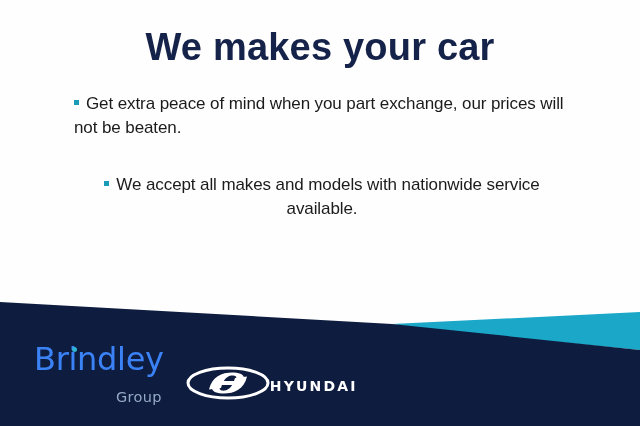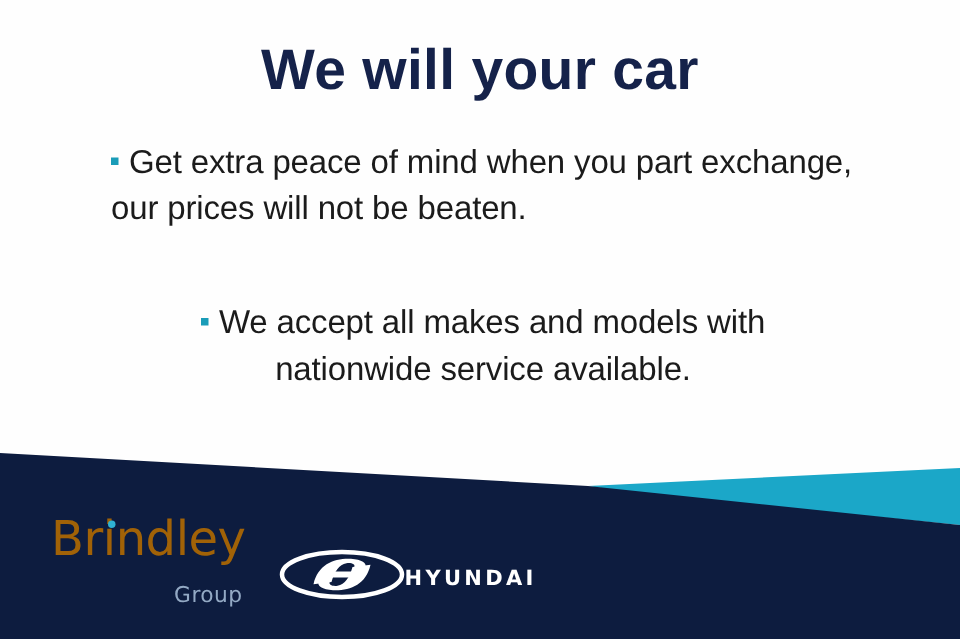--- a/index.html
+++ b/index.html
@@ -45,35 +45,35 @@
 
   .bullets {
     margin: 0;
     padding: 0;
     list-style: none;
   }
 
   .bullet-item {
     margin: 0;
     padding: 0;
-    font-size: 22px;
+    font-size: 17px;
     line-height: 1.42;
     color: #1b1b1b;
     letter-spacing: -0.1px;
   }
 
   .bullet-one {
     margin-top: 22px;
     padding: 0 70px 0 74px;
     text-align: left;
     text-indent: 0;
   }
 
   .bullet-two {
-    margin-top: 45px;
+    margin-top: 33px;
     padding: 0 78px 0 82px;
     text-align: center;
   }
 
   .dot {
     display: inline-block;
     width: 5px;
     height: 5px;
     background: #1a9cb8;
     vertical-align: 0.22em;
@@ -105,21 +105,21 @@
     display: flex;
     flex-direction: column;
     align-items: flex-end;
     line-height: 1;
   }
 
   .brindley-word {
     position: relative;
     font-size: 32px;
     font-weight: normal;
-    color: #a16207;
+    color: #3b82f6;
     letter-spacing: -0.3px;
     line-height: 1.02;
     font-family: "DejaVu Sans", sans-serif;
   }
 
   .brindley-dot {
     position: absolute;
     width: 5px;
     height: 5px;
     border-radius: 50%;
@@ -160,21 +160,21 @@
 <body>
 
 <div id="promo-card">
 
   <svg class="band-svg" viewBox="0 0 640 426" preserveAspectRatio="none">
     <polygon points="392,324 640,312 640,350 432,330" fill="#1ba7c8"></polygon>
     <polygon points="0,302 392,324 640,350 640,426 0,426" fill="#0d1c3f"></polygon>
   </svg>
 
   <div class="content">
-    <h1 class="headline">We will your car</h1>
+    <h1 class="headline">We makes your car</h1>
 
     <ul class="bullets">
       <li class="bullet-item bullet-one">
         <span class="dot"></span><span>Get extra peace of mind when you part exchange, our prices will not be beaten.</span>
       </li>
       <li class="bullet-item bullet-two">
         <span class="dot"></span><span>We accept all makes and models with nationwide service available.</span>
       </li>
     </ul>
   </div>

